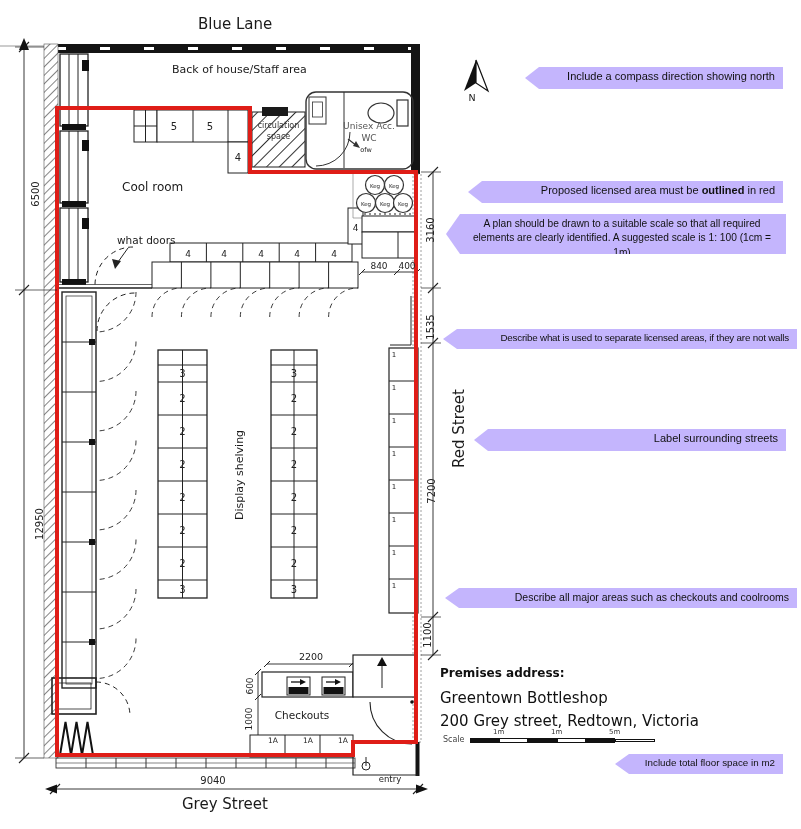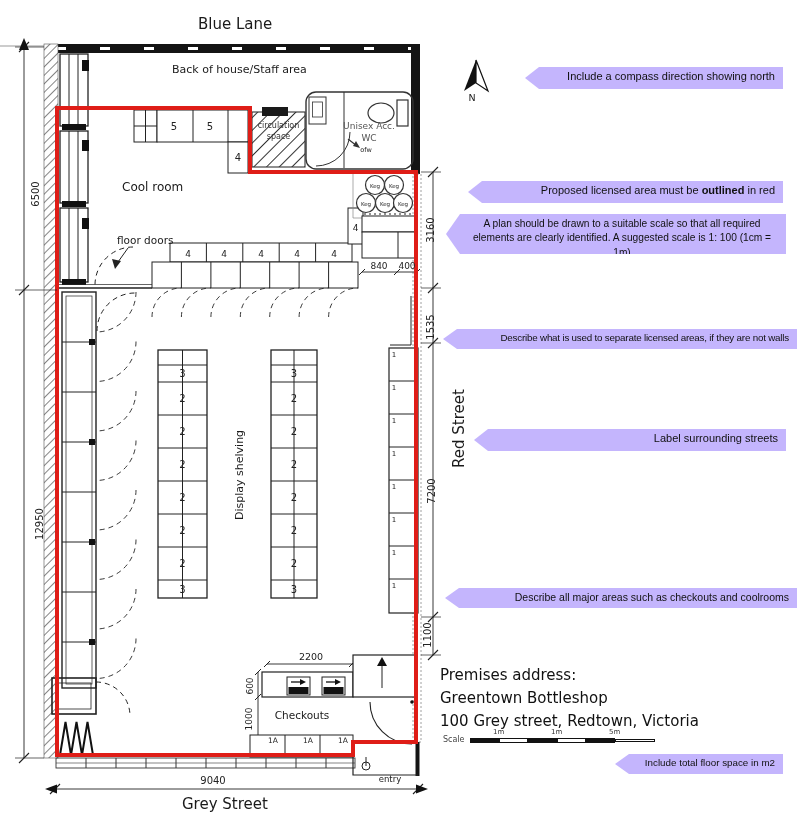--- a/index.html
+++ b/index.html
@@ -314,21 +314,21 @@
     <text x="366" y="152" font-size="6.5" fill="#333">ofw</text>
   </g>
 </svg>
 
 <div class="lbl" style="left:198px;top:15px;font-size:15px;">Blue Lane</div>
 <div class="lbl" style="left:182px;top:795px;font-size:15px;">Grey Street</div>
 <div class="lbl rot" style="left:450px;top:468px;width:80px;font-size:15px;">Red Street</div>
 
 <div class="lbl" style="left:172px;top:63px;font-size:11px;">Back of house/Staff area</div>
 <div class="lbl" style="left:122px;top:180px;font-size:12px;">Cool room</div>
-<div class="lbl" style="left:117px;top:234px;font-size:10.5px;">floor doors</div>
+<div class="lbl" style="left:117px;top:234px;font-size:10.5px;">what doors</div>
 <div class="lbl rot" style="left:233px;top:520px;width:95px;font-size:11px;">Display shelving</div>
 <div class="lbl" style="left:252px;top:120px;width:53px;font-size:8px;text-align:center;white-space:normal;line-height:1.4;color:#333;">circulation space</div>
 <div class="lbl" style="left:342px;top:96px;width:54px;font-size:9px;text-align:center;white-space:normal;line-height:1.3;color:#555;margin-top:25px;">Unisex Acc. WC</div>
 <div class="lbl" style="left:274px;top:709px;width:56px;font-size:10.5px;text-align:center;">Checkouts</div>
 
 <div class="callout" style="left:525px;top:67px;width:258px;height:22px;">
   <span>Include a compass direction showing north</span>
 </div>
 <div class="callout" style="left:468px;top:181px;width:315px;height:22px;">
   <span><span>Proposed licensed area must be </span><b>outlined</b><span> in red</span></span>
@@ -342,23 +342,23 @@
 <div class="callout" style="left:474px;top:429px;width:312px;height:22px;">
   <span>Label surrounding streets</span>
 </div>
 <div class="callout" style="left:445px;top:588px;width:352px;height:20px;font-size:10.5px;">
   <span>Describe all major areas such as checkouts and coolrooms</span>
 </div>
 <div class="callout" style="left:615px;top:754px;width:168px;height:20px;font-size:9.8px;">
   <span>Include total floor space in m2</span>
 </div>
 
-<div class="lbl" style="left:440px;top:666px;font-size:15px;color:#111;">Premises address:</div>
+<div class="lbl" style="left:440px;top:666px;font-size:12px;color:#111;font-weight:bold;">Premises address:</div>
 <div class="lbl" style="left:440px;top:689px;font-size:15px;color:#111;">Greentown Bottleshop</div>
-<div class="lbl" style="left:440px;top:712px;font-size:15px;color:#111;">100 Grey street, Redtown, Victoria</div>
+<div class="lbl" style="left:440px;top:712px;font-size:15px;color:#111;">200 Grey street, Redtown, Victoria</div>
 
 <div class="lbl" style="left:443px;top:735px;font-size:8px;color:#444;">Scale</div>
 <div>
   <div class="seg black" style="left:470px;top:738px;width:29px;"></div>
   <div class="seg white" style="left:499px;top:738px;width:29px;"></div>
   <div class="seg black" style="left:528px;top:738px;width:29px;"></div>
   <div class="seg white" style="left:557px;top:738px;width:29px;"></div>
   <div class="seg black" style="left:586px;top:738px;width:29px;"></div>
   <div class="seg white" style="left:615px;top:739px;width:40px;height:3px;"></div>
   <div class="sb-lbl" style="left:493px;top:728px;">1m</div>

